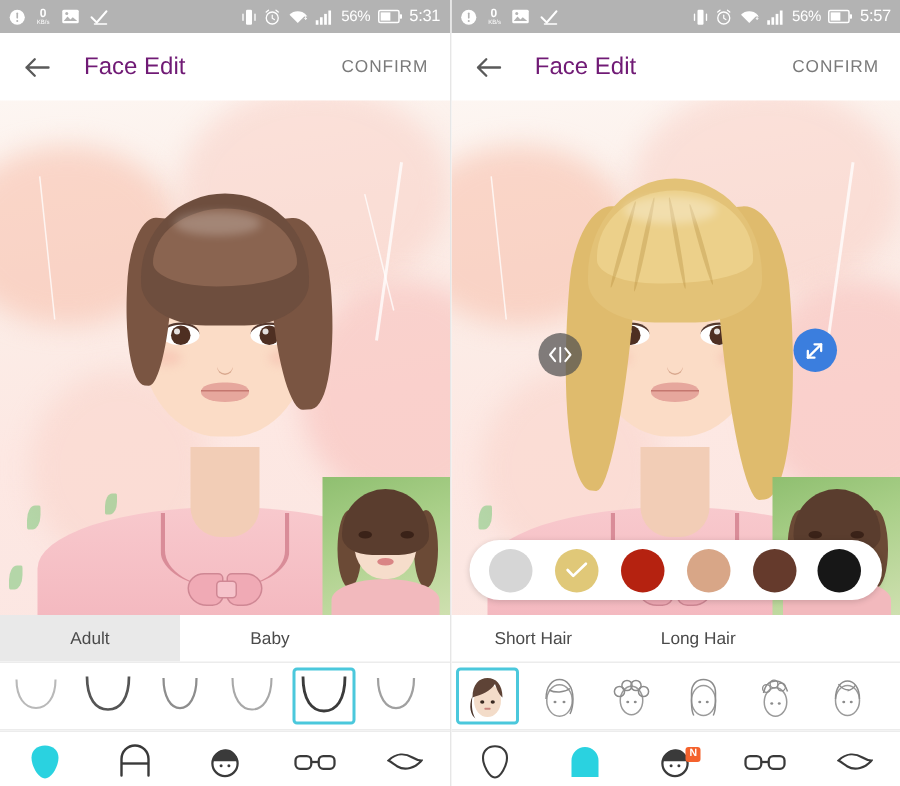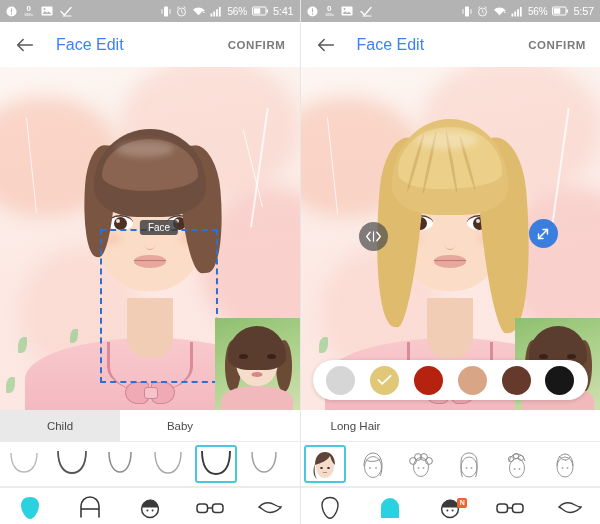--- a/index.html
+++ b/index.html
@@ -18,22 +18,22 @@
   .kbs{display:flex;flex-direction:column;align-items:center;line-height:1;}
   .kbs .n{font-size:8px;font-weight:bold;}
   .kbs .u{font-size:4.5px;transform:scale(.9);}
   .sb-pct{font-size:10px;letter-spacing:-.2px;}
   .sb-time{font-size:11px;letter-spacing:-.2px;}
 
   
   .header{height:45px;background:#fff;display:flex;align-items:center;
           padding:0 14px;box-sizing:border-box;}
   .back{width:22px;height:22px;color:#5a5a5a;cursor:pointer;}
-  .title{font-size:16px;color:#3b82f6;margin-left:20px;}
-  .confirm{margin-left:auto;font-size:11.5px;color:#7a7a7a;letter-spacing:.6px;cursor:pointer;font-weight:bold;}
+  .title{font-size:16px;color:#701a75;margin-left:20px;}
+  .confirm{margin-left:auto;font-size:11.5px;color:#7a7a7a;letter-spacing:.6px;cursor:pointer;}
 
   
   .canvas{position:relative;height:343px;overflow:hidden;
           background:linear-gradient(170deg,#fdf6f2 0%,#fbeee8 30%,#fde8e3 60%,#fbe6e2 100%);}
   .wash{position:absolute;border-radius:50%;filter:blur(9px);}
   .branch{position:absolute;background:rgba(255,255,255,.75);transform-origin:bottom center;}
 
   
   .figure{position:absolute;left:50%;transform:translateX(-50%);bottom:0;width:300px;height:343px;}
   .neck{position:absolute;left:50%;transform:translateX(-50%);bottom:52px;width:46px;height:60px;
@@ -220,21 +220,21 @@
             </svg>
         </span>
         <span class="sb-pct">56%</span>
         <span class="ic">
           <svg width="16" height="10" viewBox="0 0 32 20">
               <rect x="1" y="2" width="27" height="16" rx="2" stroke="#fff" stroke-width="2" fill="none"></rect>
               <rect x="3.5" y="4.5" width="13" height="11" fill="#fff"></rect>
               <rect x="29" y="7" width="3" height="6" rx="1" fill="#fff"></rect>
             </svg>
         </span>
-        <span class="sb-time">5:41</span>
+        <span class="sb-time">5:31</span>
       </div>
     </div>
 
     <div class="header">
       <span class="back">
         <svg width="22" height="22" viewBox="0 0 24 24">
             <path d="M20 12H4M10 6l-6 6 6 6" stroke="currentColor" stroke-width="1.7" fill="none" stroke-linecap="round" stroke-linejoin="round"></path>
           </svg>
       </span>
       <span class="title">Face Edit</span>
@@ -281,39 +281,36 @@
         </div>
         <div class="hair-dark">
           <div class="hd-side l"></div>
           <div class="hd-side r"></div>
           <div class="hd-main"></div>
           <div class="hd-fringe"></div>
           <div class="hd-gloss"></div>
         </div>
       </div>
 
-      <div class="selbox" style="left:100px;top:162px;width:118px;height:154px;">
-        <span class="selbadge">Face</span>
-      </div>
 
       <div class="refthumb">
         <div class="rt-hair2 l"></div>
         <div class="rt-hair2 r"></div>
         <div class="rt-face"></div>
         <div class="rt-hair"></div>
         <div class="rt-eye l"></div>
         <div class="rt-eye r"></div>
         <div class="rt-lip"></div>
         <div class="rt-body"></div>
       </div>
     </div>
 
     <div class="tabs">
       <div class="tab wide sel">
-          <span>Child</span>
+          <span>Adult</span>
         </div>
       <div class="tab wide">
           <span>Baby</span>
         </div>
     </div>
 
     <div class="strip">
       <div class="thumb">
         <svg width="36" height="30" viewBox="0 0 36 30">
             <path d="M5 4c0 12 5.5 19 13 19s13-7 13-19" stroke="#b9b9b9" stroke-width="1.4" fill="none"></path>
@@ -552,20 +549,23 @@
         </span>
         <span class="swatch" style="background:#b52210;"></span>
         <span class="swatch" style="background:#d8a687;"></span>
         <span class="swatch" style="background:#653a2c;"></span>
         <span class="swatch" style="background:#171717;"></span>
       </div>
     </div>
 
     <div class="tabs">
       <div class="tab" style="min-width:82px;">
+          <span>Short Hair</span>
+        </div>
+      <div class="tab" style="min-width:82px;">
           <span>Long Hair</span>
         </div>
 
     </div>
 
     <div class="strip">
       <div class="thumb sel">
         <svg width="34" height="32" viewBox="0 0 34 32">
             <ellipse cx="17" cy="19" rx="9" ry="11" fill="#f3dcc9"></ellipse>
             <path d="M7 17c0-9 4.5-13 10-13s10 4 10 13c-2.5-2-4-6-5-9-3 5-9 7-15 9z" fill="#5e4336"></path>

